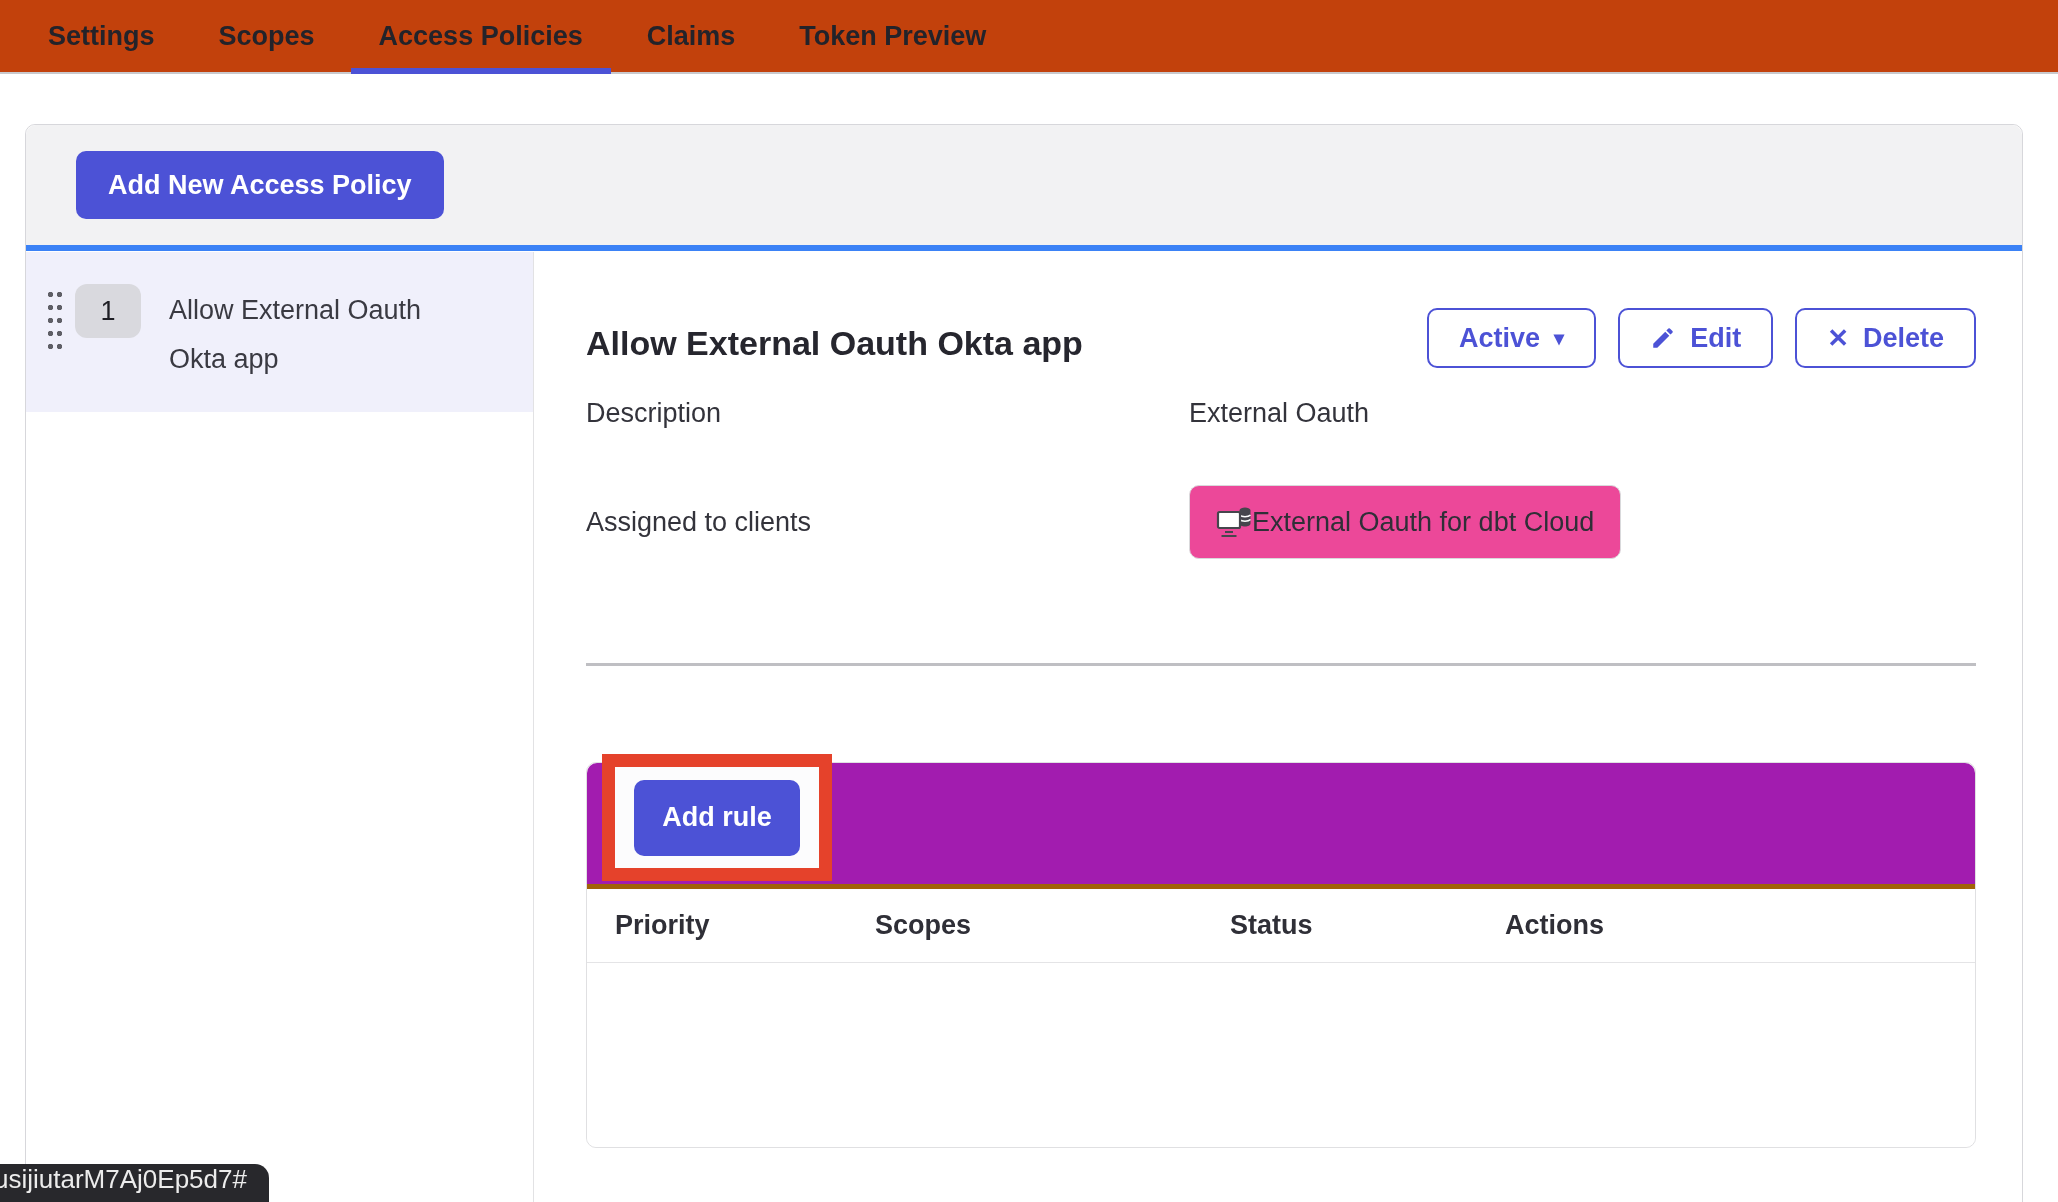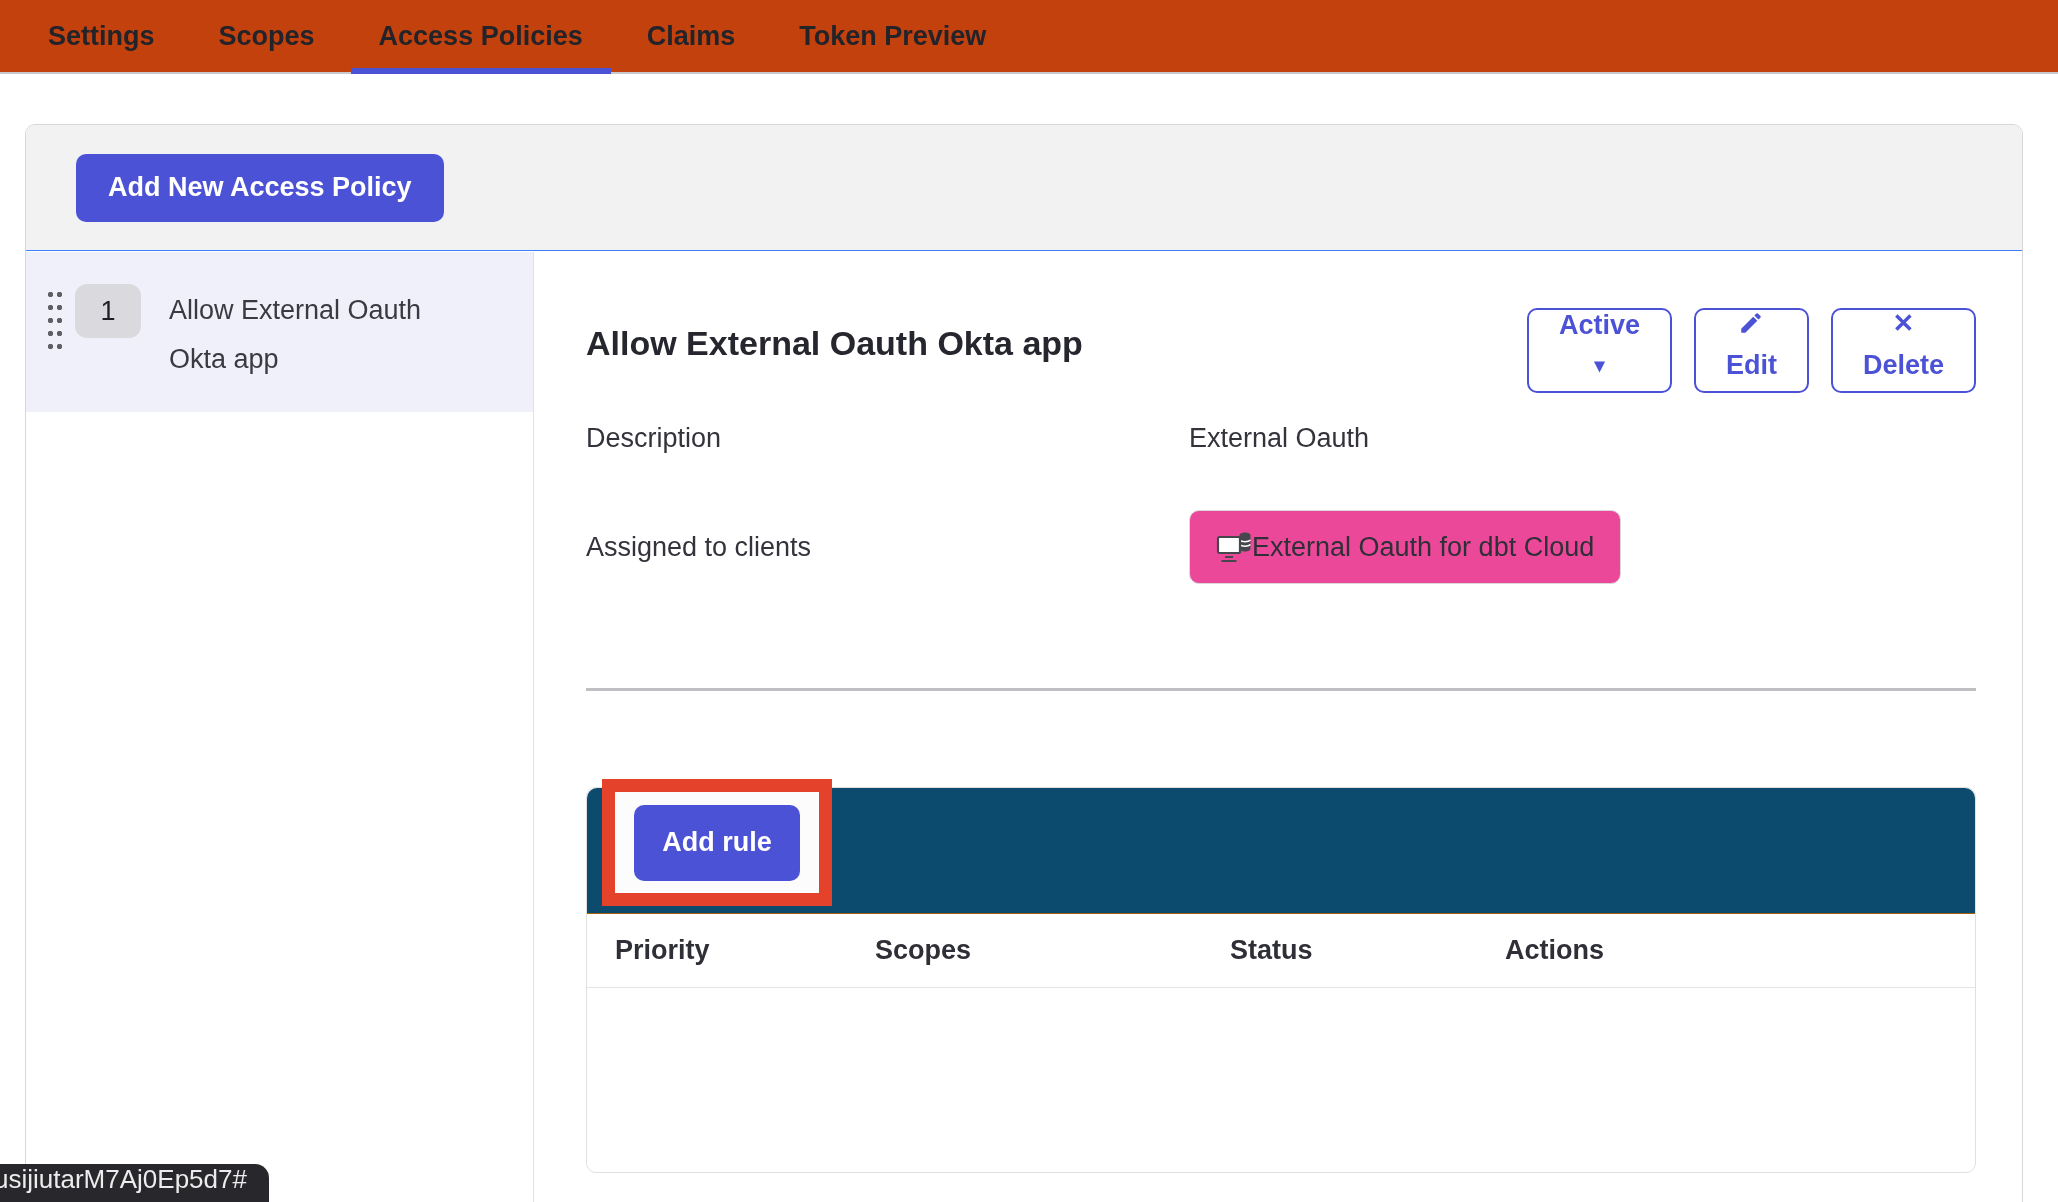--- a/index.html
+++ b/index.html
@@ -26,21 +26,21 @@
     background:#4c52d6; display:none;
   }
   .tab.active .tab-underline { display:block; }
 
   
   .panel {
     position:absolute; left:25px; top:124px; width:1998px; height:1140px;
     border:1px solid #d7d7db; border-radius:10px; background:#fff;
   }
   .panel-header {
-    height:126px; background:#f2f2f3; border-bottom:1px solid #3b82f6;
+    height:126px; background:#f2f2f3; border-bottom:6px solid #3b82f6;
     border-radius:10px 10px 0 0; display:flex; align-items:center; padding-left:50px;
   }
   .btn-primary {
     display:inline-flex; align-items:center; justify-content:center;
     height:68px; padding:0 32px; background:#4c52d6; color:#fff;
     font-family:"Liberation Sans", sans-serif;
     font-size:27px; font-weight:bold; border:none; border-radius:10px; cursor:pointer;
   }
 
   
@@ -69,24 +69,24 @@
 
   
   .main { position:absolute; left:560px; top:127px; width:1390px; }
   .detail-head {
     display:flex; justify-content:space-between; align-items:flex-start;
     margin-top:56px;
   }
   .detail-title { font-size:34px; font-weight:bold; color:#26262e; padding-top:16px; }
   .head-buttons { display:flex; gap:22px; }
   .btn-outline {
-    display:inline-flex; align-items:center; gap:14px; height:85px; padding:0 30px;
+    display:inline-flex; align-items:center; gap:14px; height:60px; padding:0 30px;
     background:#fff; border:2.5px solid #4c52d6; border-radius:10px;
     font-family:"Liberation Sans", sans-serif;
-    color:#4c52d6; font-size:27px; font-weight:bold; cursor:pointer; white-space:nowrap;flex-direction:column;
+    color:#4c52d6; font-size:27px; font-weight:bold; cursor:pointer; white-space:nowrap;
   }
   .caret { font-size:20px; line-height:1; }
   .x-glyph { font-size:26px; line-height:1; }
 
   .detail-row { display:grid; grid-template-columns:603px 1fr; align-items:flex-start; }
   .row-desc   { margin-top:30px; }
   .row-client { margin-top:56px; align-items:center; }
   .field-label, .field-value { font-size:27px; color:#33333b; }
   .client-badge {
     display:inline-flex; align-items:center; height:74px; padding:0 26px;
@@ -95,21 +95,21 @@
   }
 
   .divider { height:3px; background:#bfbfc3; margin-top:104px; }
 
   
   .rules-card {
     margin-top:96px; border:1px solid #e0e0e2; border-radius:10px;
     background:#fff; position:relative;
   }
   .rules-header {
-    height:126px; background:#0c4a6e; border-bottom:1px solid #a16207;
+    height:126px; background:#a21caf; border-bottom:5px solid #a16207;
     border-radius:10px 10px 0 0; position:relative;
   }
   .highlight-box {
     position:absolute; left:15px; top:-9px; width:230px; height:127px;
     border:13px solid #e5422b; background:#fcfcfd;
     display:flex; align-items:center; justify-content:center;
   }
   .btn-add-rule { height:76px; padding:0 28px; }
   .rules-table-header {
     display:grid; grid-template-columns:260px 355px 275px 247px 1fr;

